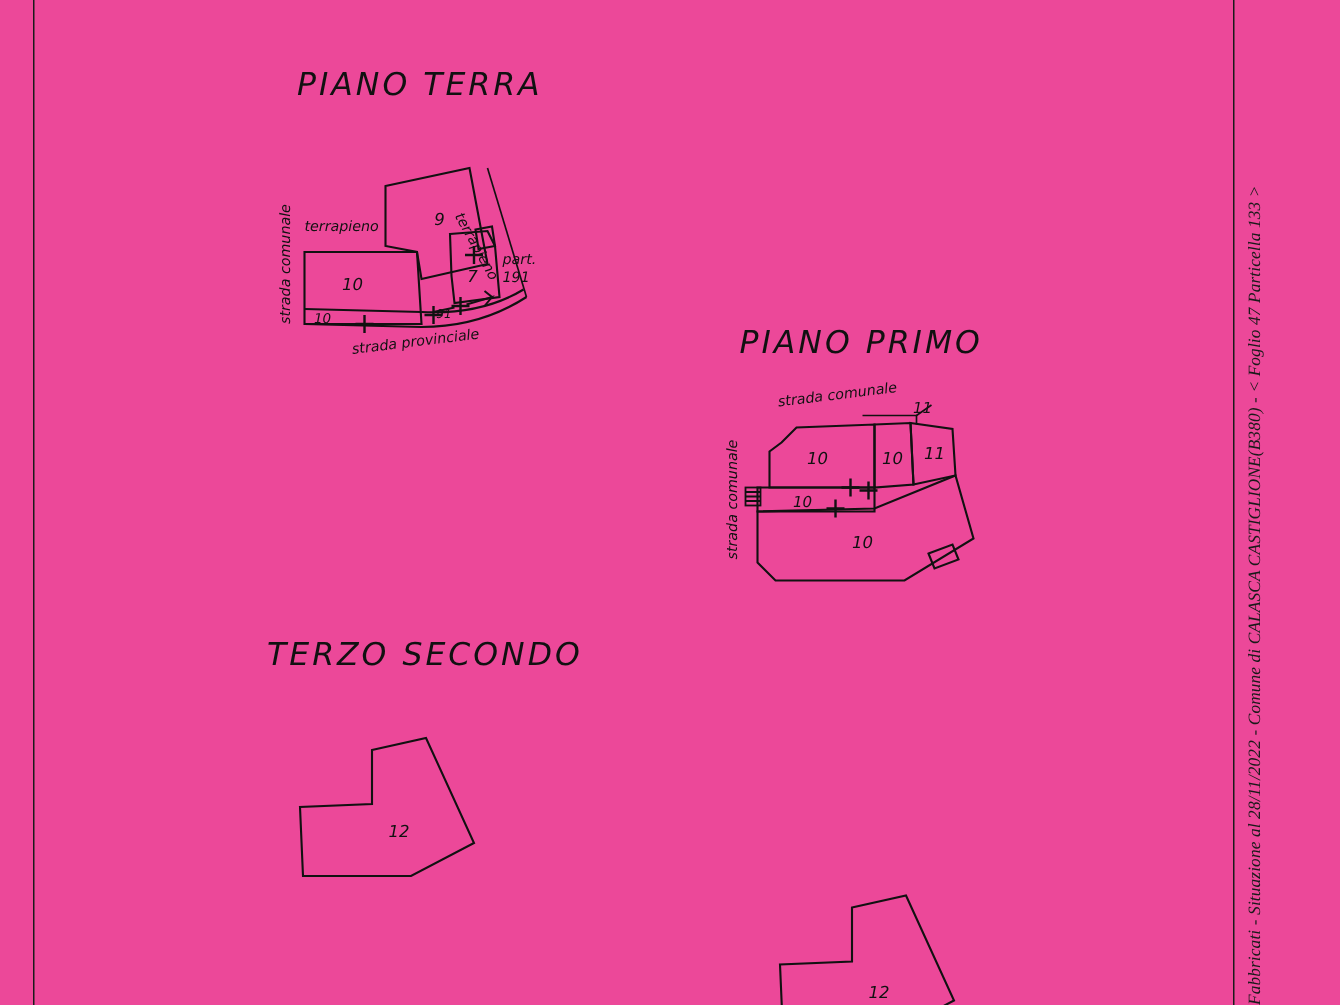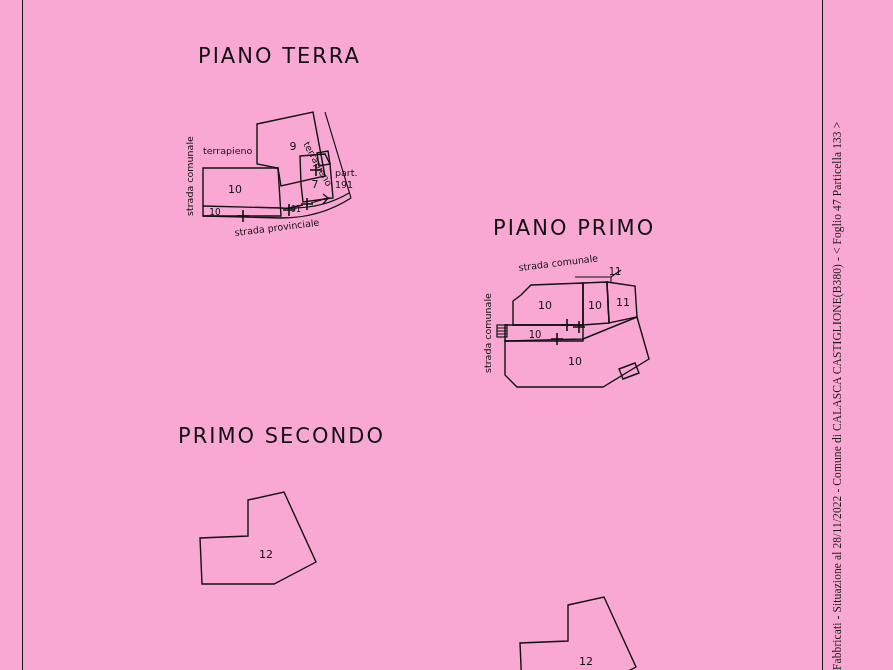--- a/index.html
+++ b/index.html
@@ -8,22 +8,23 @@
     padding: 0;
     background: #ffffff;
   }
   body {
     font-family: "Liberation Sans", sans-serif;
   }
   #page {
     position: relative;
     width: 893px;
     height: 670px;
-    background: #f9a8d4;
+    background: #ec4899;
     overflow: hidden;
+    font-style: italic;
   }
   
   .frame-line-left {
     position: absolute;
     left: 22px;
     top: 0;
     width: 1px;
     height: 670px;
     background: #1a1a1a;
   }
@@ -181,21 +182,21 @@
       <text x="140" y="53" font-family="'DejaVu Sans', sans-serif" font-size="11" fill="#111111" text-anchor="middle">11</text>
       <text x="52" y="85" font-family="'DejaVu Sans', sans-serif" font-size="10" fill="#111111" text-anchor="middle">10</text>
       <text x="92" y="112" font-family="'DejaVu Sans', sans-serif" font-size="11" fill="#111111" text-anchor="middle">10</text>
       <text x="132" y="22" font-family="'DejaVu Sans', sans-serif" font-size="10" fill="#111111" text-anchor="middle">11</text>
 
       <text x="36" y="18" font-family="'DejaVu Sans', sans-serif" font-size="9.5" fill="#111111" transform="rotate(-7 36 18)">strada comunale</text>
       <text x="8" y="120" font-family="'DejaVu Sans', sans-serif" font-size="9.5" fill="#111111" transform="rotate(-90 8 120)">strada comunale</text>
     </svg>
   </div>
 
-  <div class="plan-title" id="title-secondo">PRIMO SECONDO</div>
+  <div class="plan-title" id="title-secondo">TERZO SECONDO</div>
 
   <div class="plan-figure" id="fig-secondo">
     <svg width="165" height="115" viewBox="0 0 165 115">
       <g fill="none" stroke="#111111" stroke-width="1.4" stroke-linejoin="miter">
         <path d="M 60 22 L 96 14 L 128 84 L 86 106 L 14 106 L 12 60 L 60 58 Z"></path>
       </g>
       <text x="78" y="80" font-family="'DejaVu Sans', sans-serif" font-size="11" fill="#111111" text-anchor="middle">12</text>
     </svg>
   </div>
 

